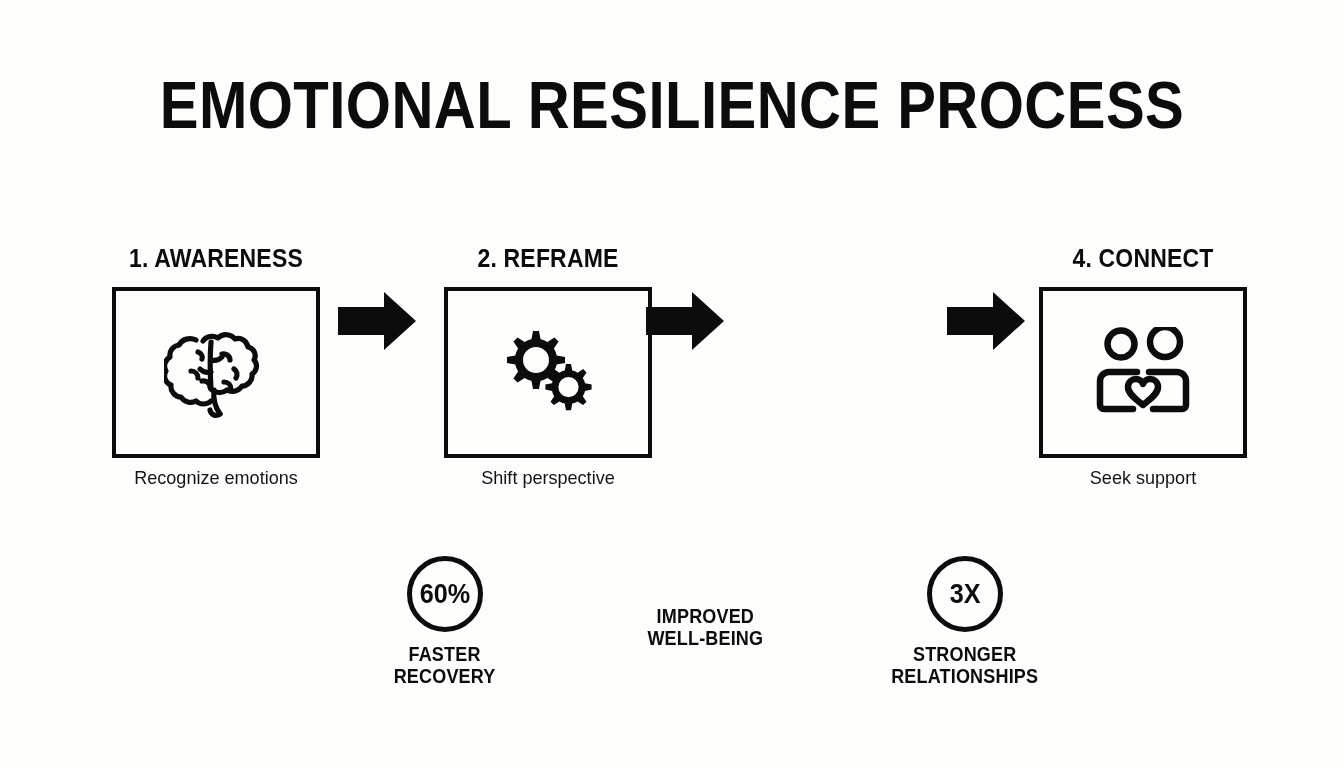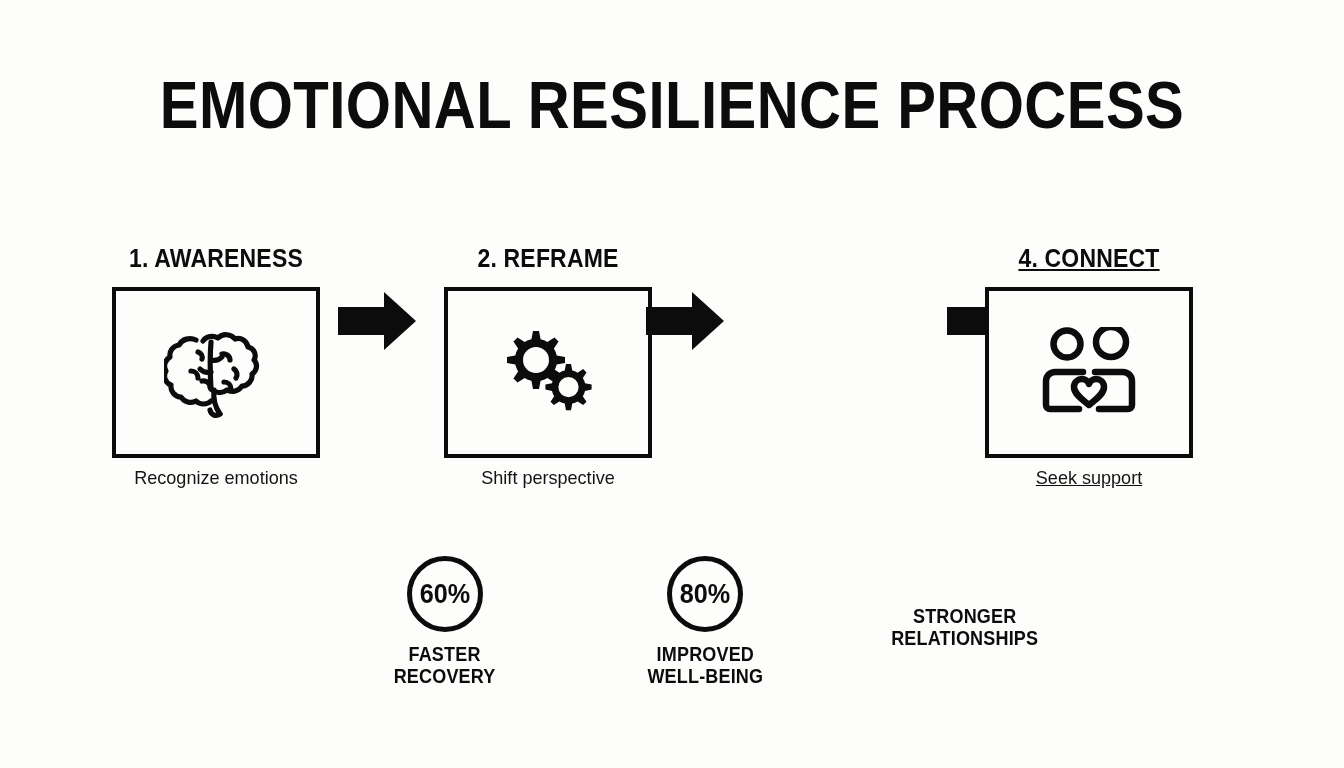--- a/index.html
+++ b/index.html
@@ -43,21 +43,21 @@
     height: 250px;
   }
   .step {
     position: absolute;
     top: 0;
     width: 208px;
   }
   .step-1 { left: 0; }
   .step-2 { left: 332px; }
   .step-3 { left: 626px; }
-  .step-4 { left: 873px; text-decoration: underline; }
+  .step-4 { left: 927px; }
 
   .step-label {
     font-family: "Liberation Sans Narrow", "Liberation Sans", sans-serif;
     font-weight: 700;
     font-size: 25px;
     line-height: 1;
     letter-spacing: 0.2px;
     color: #0c0c0c;
     text-align: center;
     white-space: nowrap;
@@ -237,25 +237,25 @@
 
   <div class="stat">
     <div class="stat-circle">
       <span class="stat-value">60%</span>
     </div>
     <div class="stat-label">FASTER
 RECOVERY</div>
   </div>
 
   <div class="stat">
-    <div class="stat-circle">
-      <span class="stat-value">80%</span>
-    </div>
     <div class="stat-label">IMPROVED
 WELL-BEING</div>
   </div>
 
   <div class="stat">
+    <div class="stat-circle">
+      <span class="stat-value">3X</span>
+    </div>
     <div class="stat-label">STRONGER
 RELATIONSHIPS</div>
   </div>
 
 </div>
 
 </body></html>

